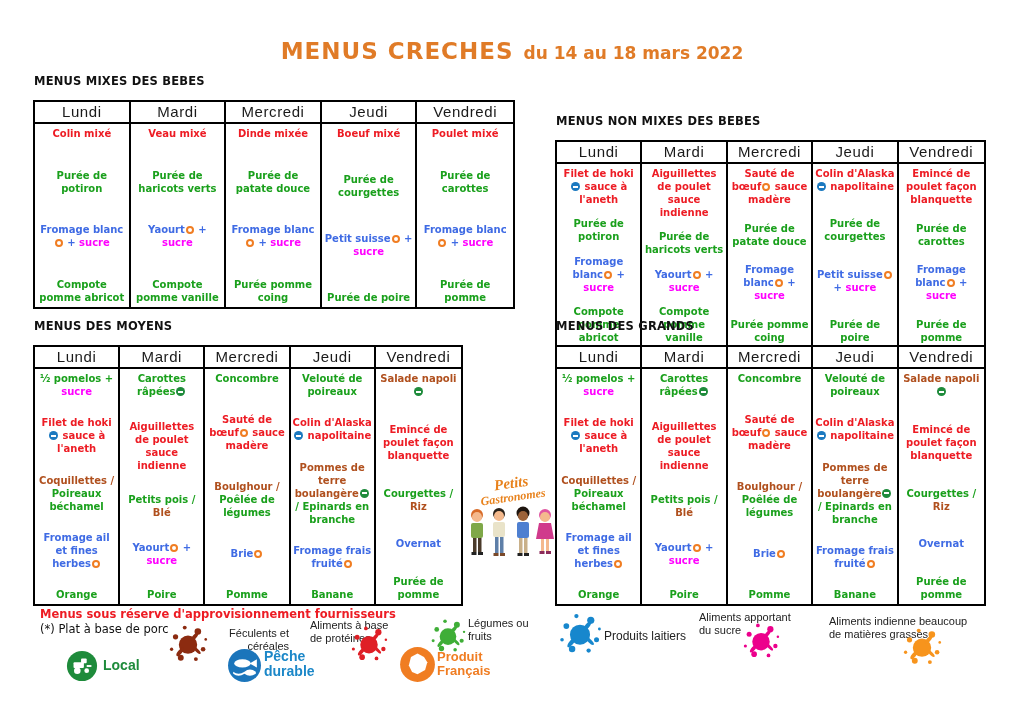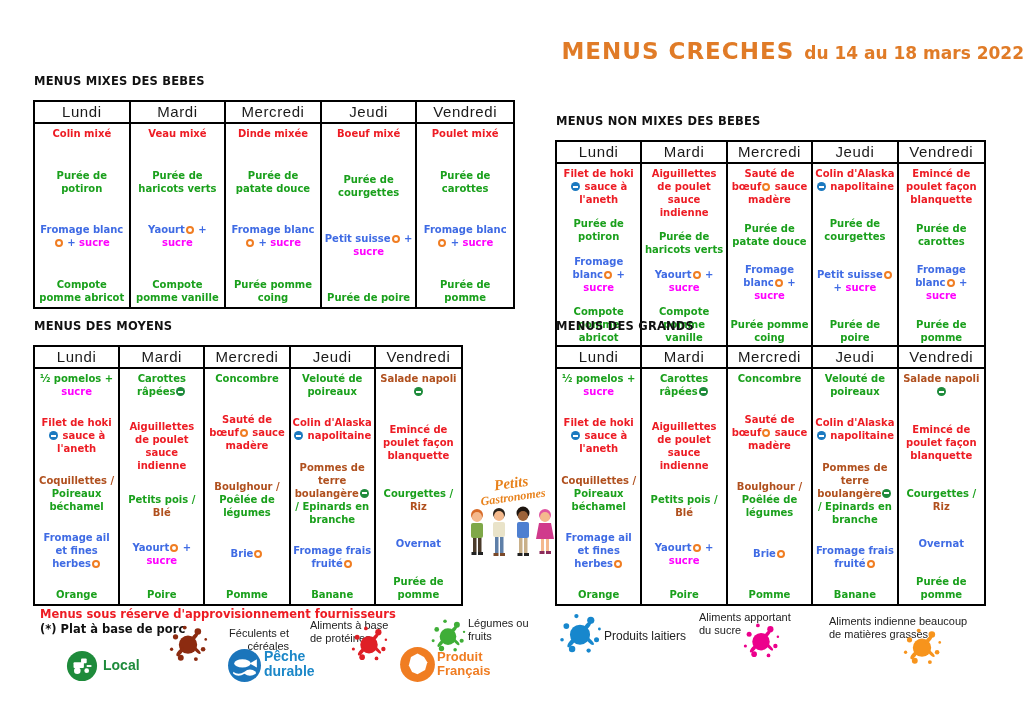--- a/index.html
+++ b/index.html
@@ -1,20 +1,20 @@
 <!DOCTYPE html>
 <html><head>
 <meta charset="utf-8">
 <style>
   html,body{margin:0;padding:0;background:#fff;}
   .page{position:relative;width:1024px;height:724px;background:#ffffff;overflow:hidden;
         font-family:"DejaVu Sans",sans-serif;}
 
   
-  .title{position:absolute;top:38px;left:0;width:100%;text-align:right;color:#E07B27;white-space:nowrap;}
+  .title{position:absolute;top:38px;left:0;width:100%;text-align:center;color:#E07B27;white-space:nowrap;}
   .title-main{font-size:23px;font-weight:bold;letter-spacing:1px;}
   .title-suffix{font-size:17px;font-weight:bold;margin-left:10px;}
 
   
   .menu-section{position:absolute;}
   #sec0{left:33px;top:74px;width:482px;}
   #sec1{left:555px;top:74px;width:431px;margin-top:40px;}
   #sec2{left:33px;top:319px;width:430px;}
   #sec3{left:555px;top:319px;width:431px;}
   .section-heading{font-size:11.5px;font-weight:bold;color:#111;margin:0 0 0 1px;letter-spacing:.2px;}
@@ -36,21 +36,21 @@
   .icon-fr{width:4px;height:4px;border:2.5px solid #F07D22;border-radius:50%;}
   .icon-fish{width:9px;height:9px;border-radius:50%;background-color:#1B79C0;
      background-image:linear-gradient(#fff,#fff);background-size:5px 2px;
      background-position:50% 55%;background-repeat:no-repeat;}
   .icon-local{width:9px;height:9px;border-radius:50%;background-color:#1E8B3B;
      background-image:linear-gradient(#fff,#fff);background-size:5px 2px;
      background-position:50% 55%;background-repeat:no-repeat;}
 
   
   .note-supply{position:absolute;left:40px;top:607px;color:#ED1C24;font-weight:bold;font-size:11.5px;}
-  .note-pork{position:absolute;left:40px;top:622px;color:#111;font-weight:bold;font-size:11.5px;}
+  .note-pork{position:absolute;left:40px;top:622px;color:#111;font-weight:normal;font-size:11.5px;}
 
   
   .legend-label{position:absolute;font-family:"Liberation Sans",sans-serif;font-size:11px;
                 color:#222;line-height:1.18;}
   .splat{position:absolute;}
   .badge-label{position:absolute;font-weight:bold;font-family:"Liberation Sans",sans-serif;line-height:1.05;}
 
   
   .logo{position:absolute;left:464px;top:476px;width:96px;text-align:center;}
   .logo-text{transform:rotate(-8deg);color:#E8821C;font-family:"Liberation Serif",serif;

